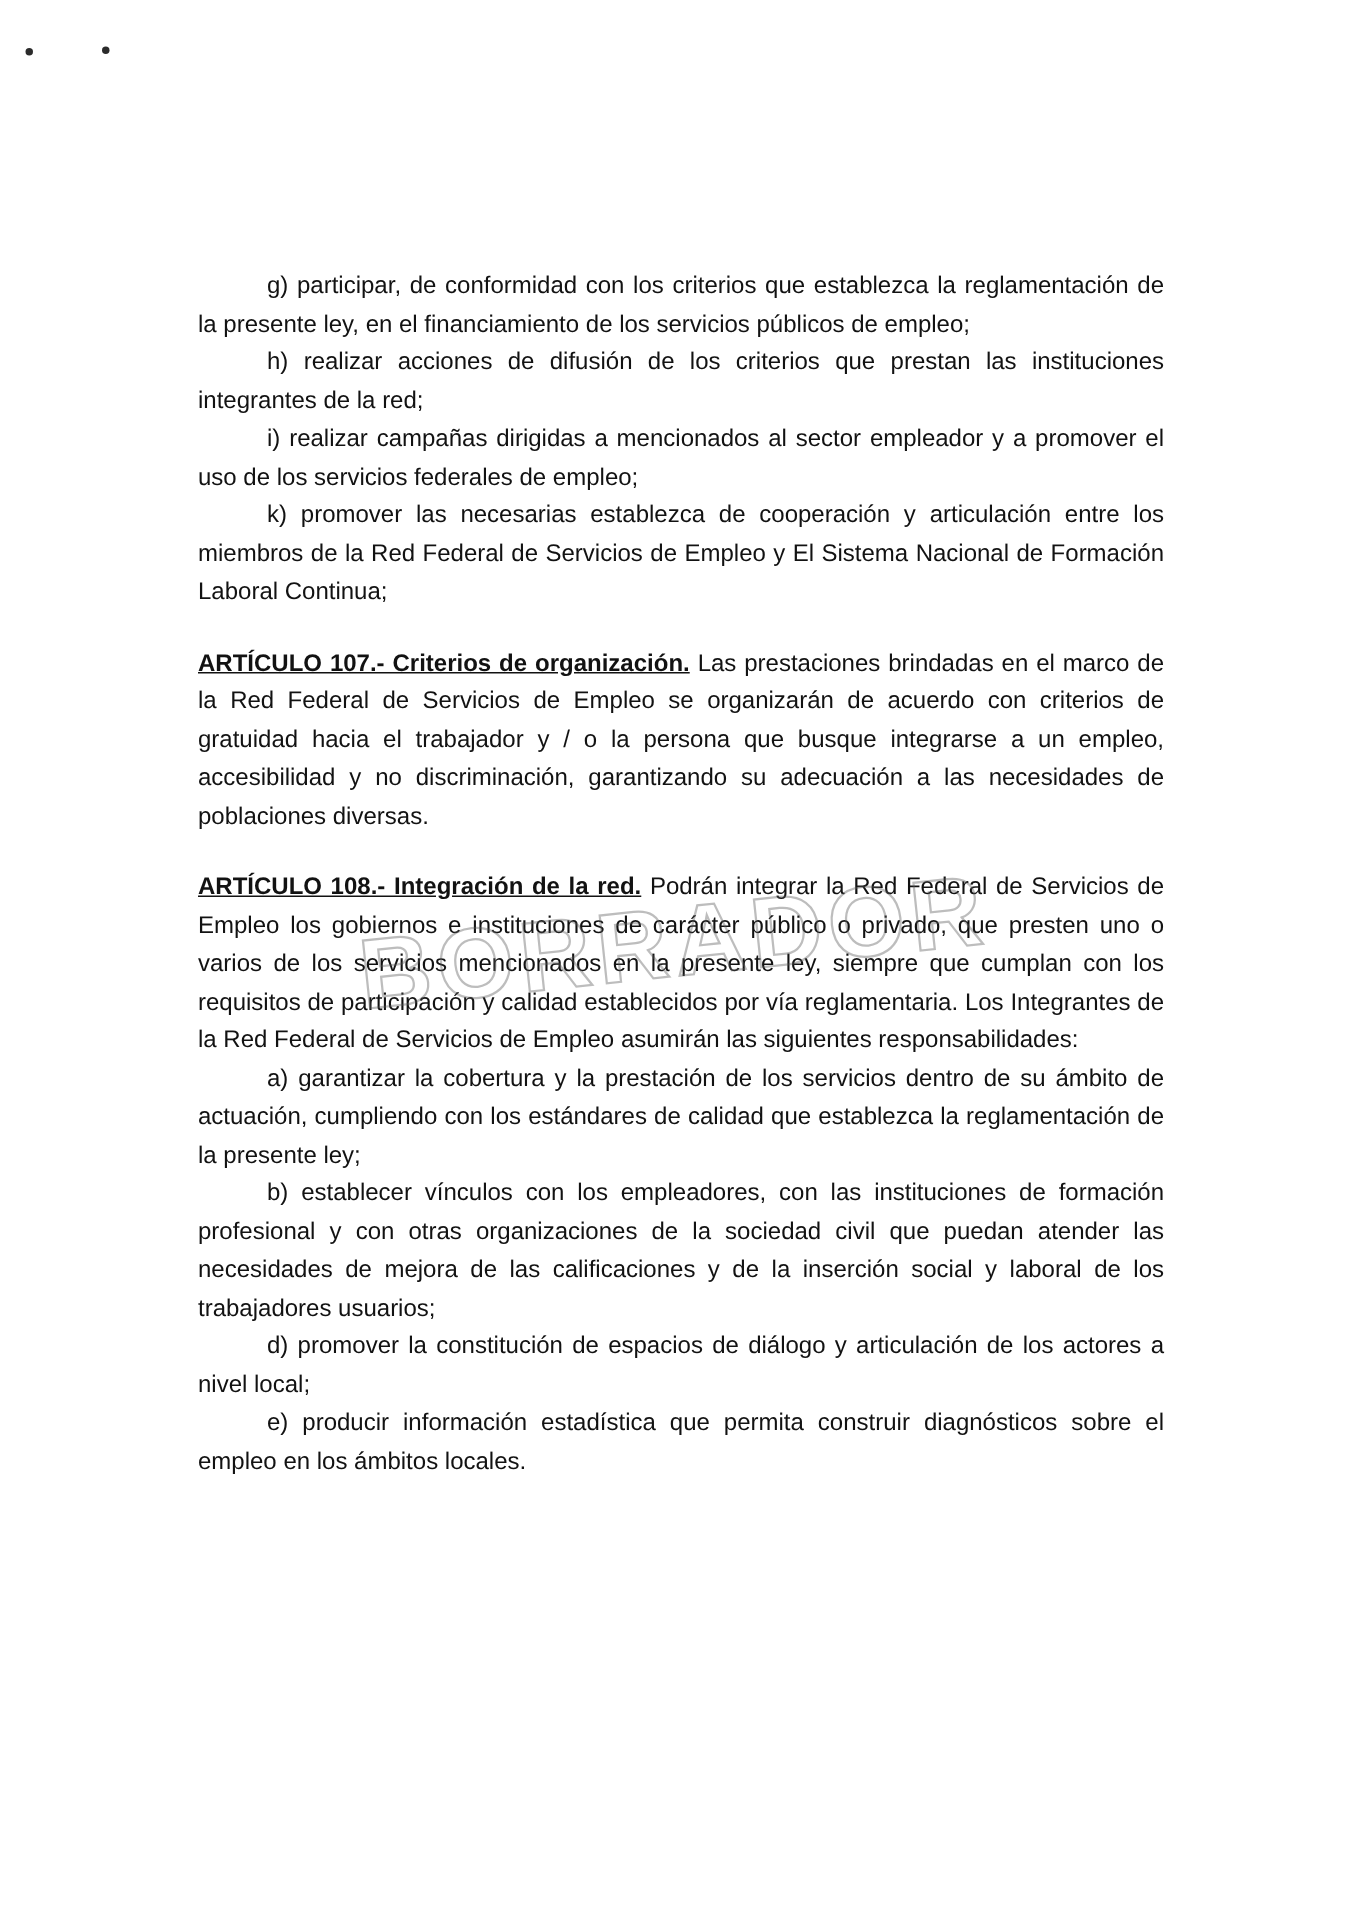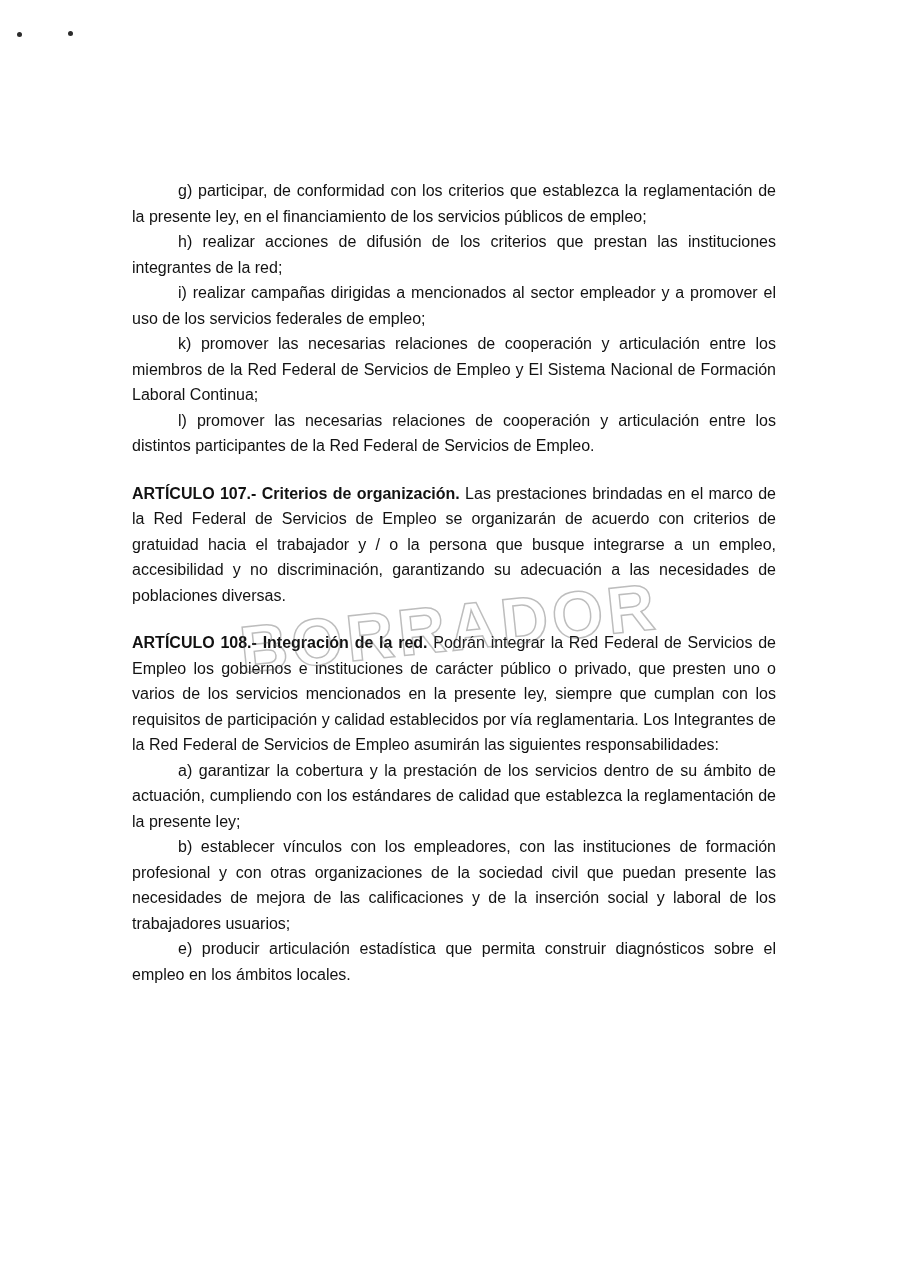--- a/index.html
+++ b/index.html
@@ -53,20 +53,21 @@
   p.indent {
     text-indent: 46px;
   }
 
   p.gap-before {
     margin-top: 22px;
   }
 
   .art-title {
     font-weight: bold;
+    text-decoration: underline;
   }
 
   
   .watermark {
     position: absolute;
     left: 236px;
     top: 612px;
     font-family: "Liberation Sans", sans-serif;
     font-size: 66px;
     font-weight: bold;
@@ -87,28 +88,28 @@
 <div class="page">
 
   <div class="speck speck-1"></div>
   <div class="speck speck-2"></div>
 
   <div class="content">
 
     <p class="indent">g) participar, de conformidad con los criterios que establezca la reglamentación de la presente ley, en el financiamiento de los servicios públicos de empleo;</p>
     <p class="indent">h) realizar acciones de difusión de los criterios que prestan las instituciones integrantes de la red;</p>
     <p class="indent">i) realizar campañas dirigidas a mencionados al sector empleador y a promover el uso de los servicios federales de empleo;</p>
-    <p class="indent">k) promover las necesarias relaciones de cooperación y articulación entre los miembros de la Red Federal de Servicios de Empleo y El Sistema Nacional de Formación Laboral Continua;</p>
-    <p class="indent">l) promover las necesarias relaciones de cooperación y articulación entre los distintos participantes de la Red Federal de Servicios de Empleo.</p>
+    <p class="indent">k) promover las necesarias establezca de cooperación y articulación entre los miembros de la Red Federal de Servicios de Empleo y El Sistema Nacional de Formación Laboral Continua;</p>
 
     <p class="gap-before"><span class="art-title">ARTÍCULO 107.- Criterios de organización.</span><span> Las prestaciones brindadas en el marco de la Red Federal de Servicios de Empleo se organizarán de acuerdo con criterios de gratuidad hacia el trabajador y / o la persona que busque integrarse a un empleo, accesibilidad y no discriminación, garantizando su adecuación a las necesidades de poblaciones diversas.</span></p>
 
     <p class="gap-before"><span class="art-title">ARTÍCULO 108.- Integración de la red.</span><span> Podrán integrar la Red Federal de Servicios de Empleo los gobiernos e instituciones de carácter público o privado, que presten uno o varios de los servicios mencionados en la presente ley, siempre que cumplan con los requisitos de participación y calidad establecidos por vía reglamentaria. Los Integrantes de la Red Federal de Servicios de Empleo asumirán las siguientes responsabilidades:</span></p>
 
     <p class="indent">a) garantizar la cobertura y la prestación de los servicios dentro de su ámbito de actuación, cumpliendo con los estándares de calidad que establezca la reglamentación de la presente ley;</p>
-    <p class="indent">b) establecer vínculos con los empleadores, con las instituciones de formación profesional y con otras organizaciones de la sociedad civil que puedan presente las necesidades de mejora de las calificaciones y de la inserción social y laboral de los trabajadores usuarios;</p>
-    <p class="indent">e) producir articulación estadística que permita construir diagnósticos sobre el empleo en los ámbitos locales.</p>
+    <p class="indent">b) establecer vínculos con los empleadores, con las instituciones de formación profesional y con otras organizaciones de la sociedad civil que puedan atender las necesidades de mejora de las calificaciones y de la inserción social y laboral de los trabajadores usuarios;</p>
+    <p class="indent">d) promover la constitución de espacios de diálogo y articulación de los actores a nivel local;</p>
+    <p class="indent">e) producir información estadística que permita construir diagnósticos sobre el empleo en los ámbitos locales.</p>
 
   </div>
 
   <div class="watermark">BORRADOR</div>
 
 </div>
 
 </body></html>

